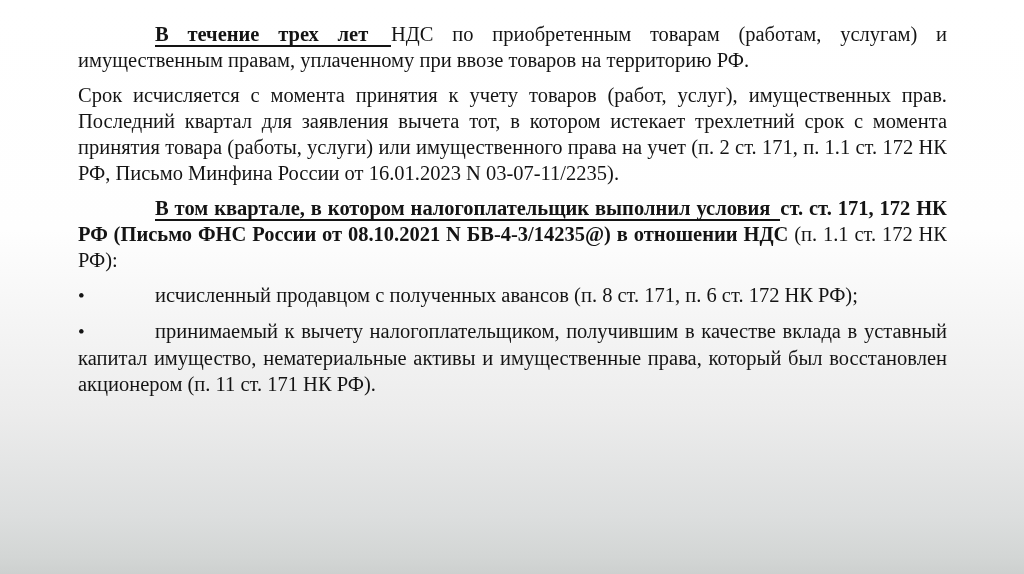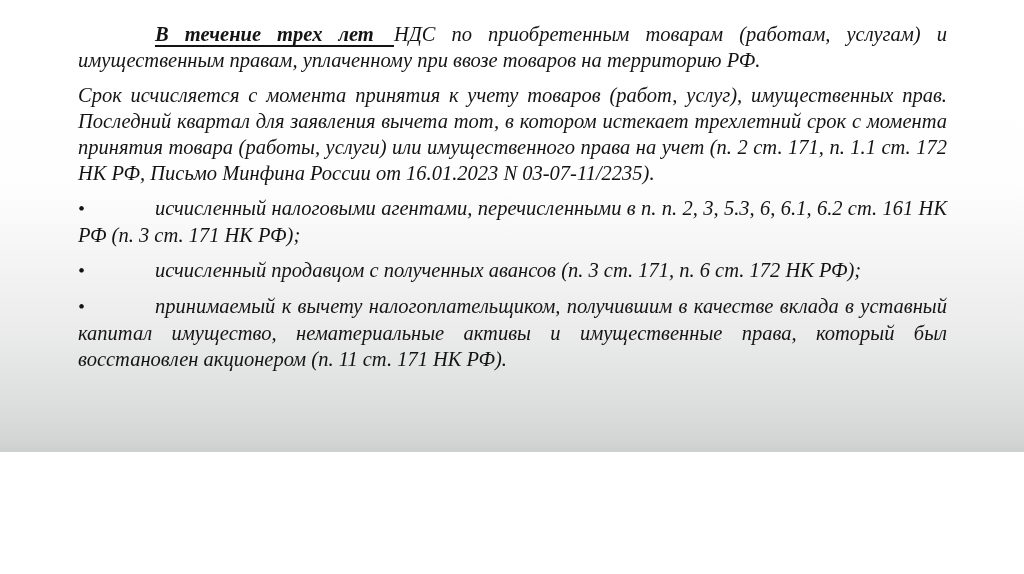--- a/index.html
+++ b/index.html
@@ -1,30 +1,29 @@
 <!DOCTYPE html>
 <html><head>
 <meta charset="utf-8">
 <style>
   html, body { margin: 0; padding: 0; }
   .slide {
     position: relative;
     width: 1024px;
-    height: 452px;
+    height: 574px;
     overflow: hidden;
     background: linear-gradient(180deg,
       #ffffff 0%,
       #fefefe 40%,
       #ececec 72%,
       #dcdede 90%,
       #d3d6d5 97%,
       #cdd0cf 100%);
     font-family: "Liberation Serif", "DejaVu Serif", serif;
     color: #141414;
-    font-style: italic;
   }
   .textblock {
     position: absolute;
     left: 78px;
     top: 21px;
     width: 869px;
     font-size: 20.5px;
     line-height: 26px;
     text-align: justify;
   }
@@ -52,28 +51,28 @@
   <div class="textblock">
 
     <p class="para indent">
       <span class="lead-underline">В течение трех лет </span><span>НДС по приобретенным товарам (работам, услугам) и имущественным правам, уплаченному при ввозе товаров на территорию РФ.</span>
     </p>
 
     <p class="para">
       <span>Срок исчисляется с момента принятия к учету товаров (работ, услуг), имущественных прав. Последний квартал для заявления вычета тот, в котором истекает трехлетний срок с момента принятия товара (работы, услуги) или имущественного права на учет (п. 2 ст. 171, п. 1.1 ст. 172 НК РФ, Письмо Минфина России от 16.01.2023 N 03-07-11/2235).</span>
     </p>
 
+    <p class="para indent">
+      <span class="lead-underline">В том квартале, в котором налогоплательщик выполнил условия </span><span class="bold">ст. ст. 171, 172 НК РФ (Письмо ФНС России от 08.10.2021 N БВ-4-3/14235@) в отношении НДС</span><span> (п. 1.1 ст. 172 НК РФ):</span>
+    </p>
 
-    <div class="bullet-para">
-      <span class="bullet-glyph">•</span><span>исчисленный налоговыми агентами, перечисленными в п. п. 2, 3, 5.3, 6, 6.1, 6.2 ст. 161 НК РФ (п. 3 ст. 171 НК РФ);</span>
-    </div>
 
 
     <div class="bullet-para">
-      <span class="bullet-glyph">•</span><span>исчисленный продавцом с полученных авансов (п. 3 ст. 171, п. 6 ст. 172 НК РФ);</span>
+      <span class="bullet-glyph">•</span><span>исчисленный продавцом с полученных авансов (п. 8 ст. 171, п. 6 ст. 172 НК РФ);</span>
     </div>
 
 
     <div class="bullet-para">
       <span class="bullet-glyph">•</span><span>принимаемый к вычету налогоплательщиком, получившим в качестве вклада в уставный капитал имущество, нематериальные активы и имущественные права, который был восстановлен акционером (п. 11 ст. 171 НК РФ).</span>
     </div>
 
   </div>
 </div>
 

